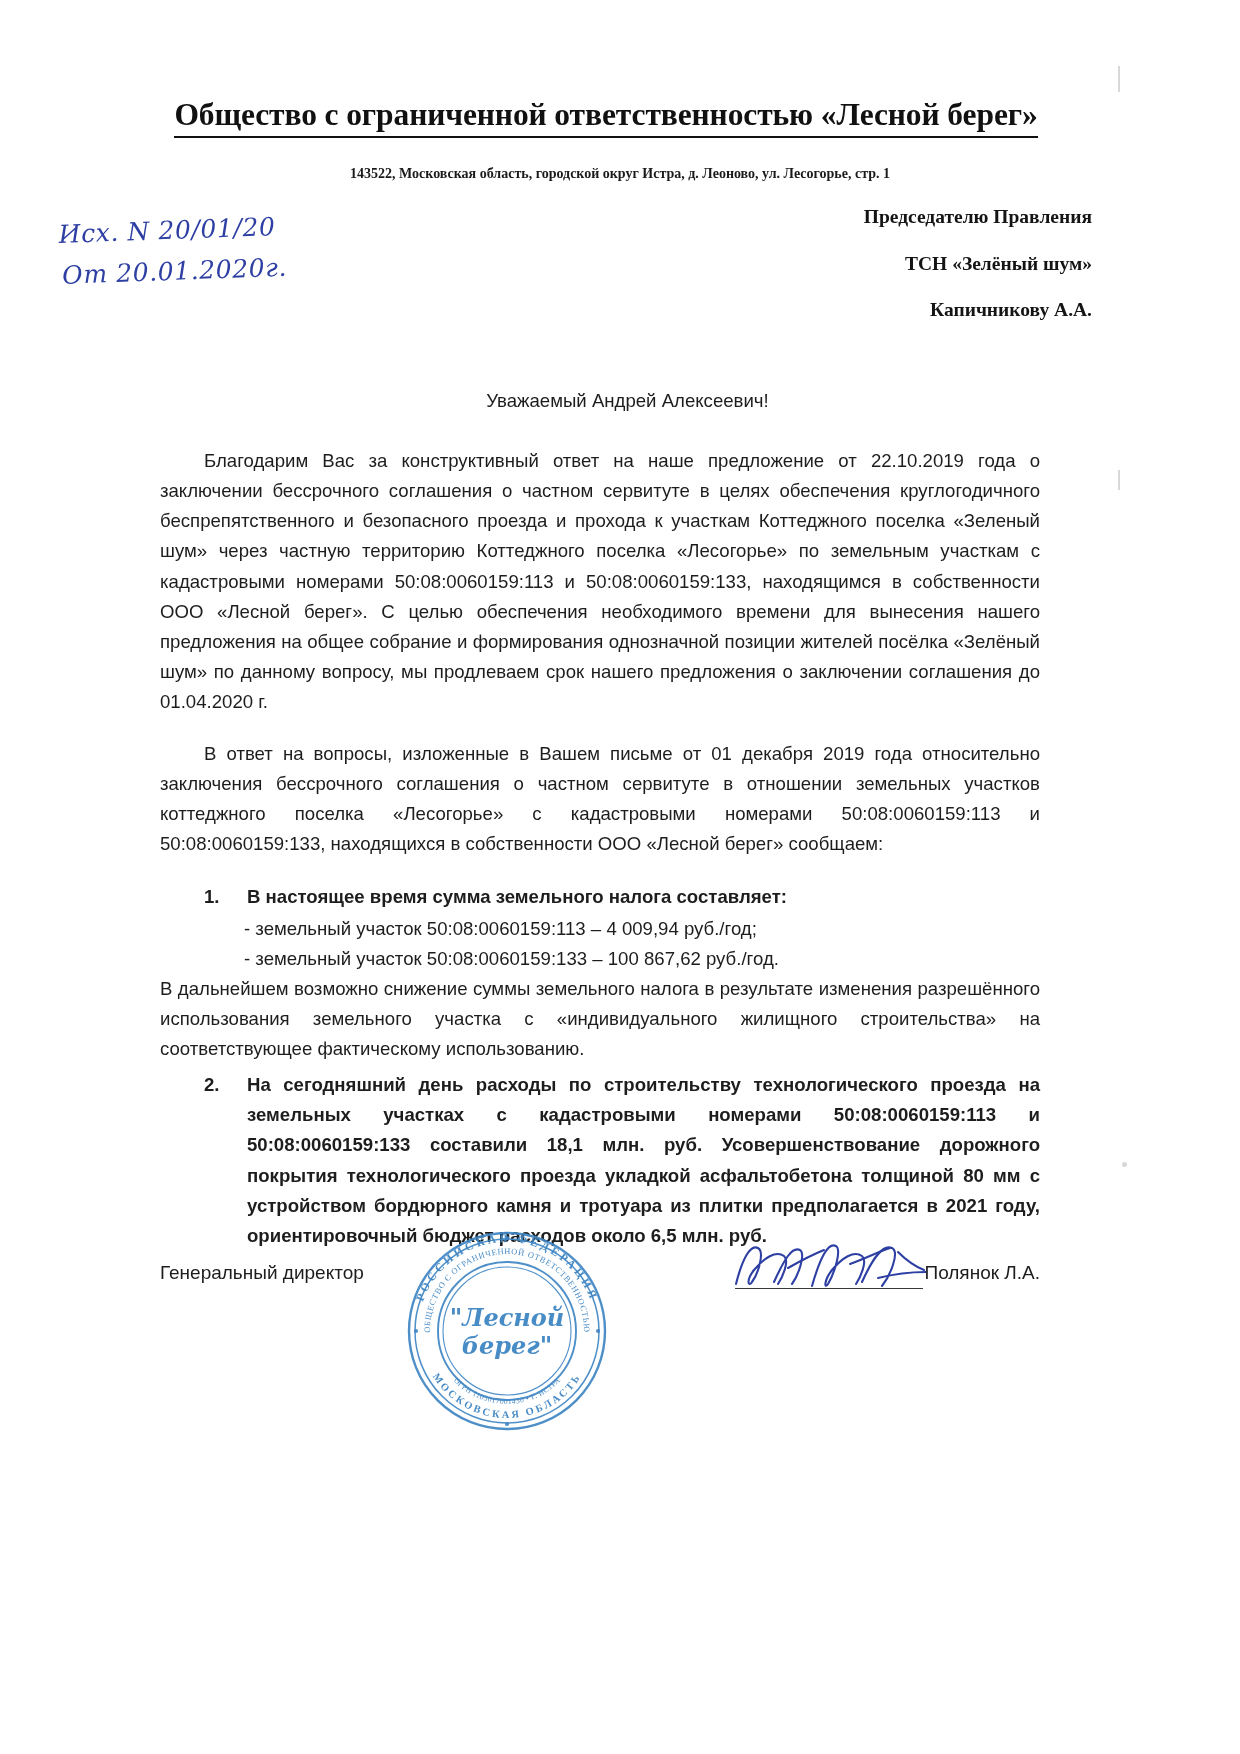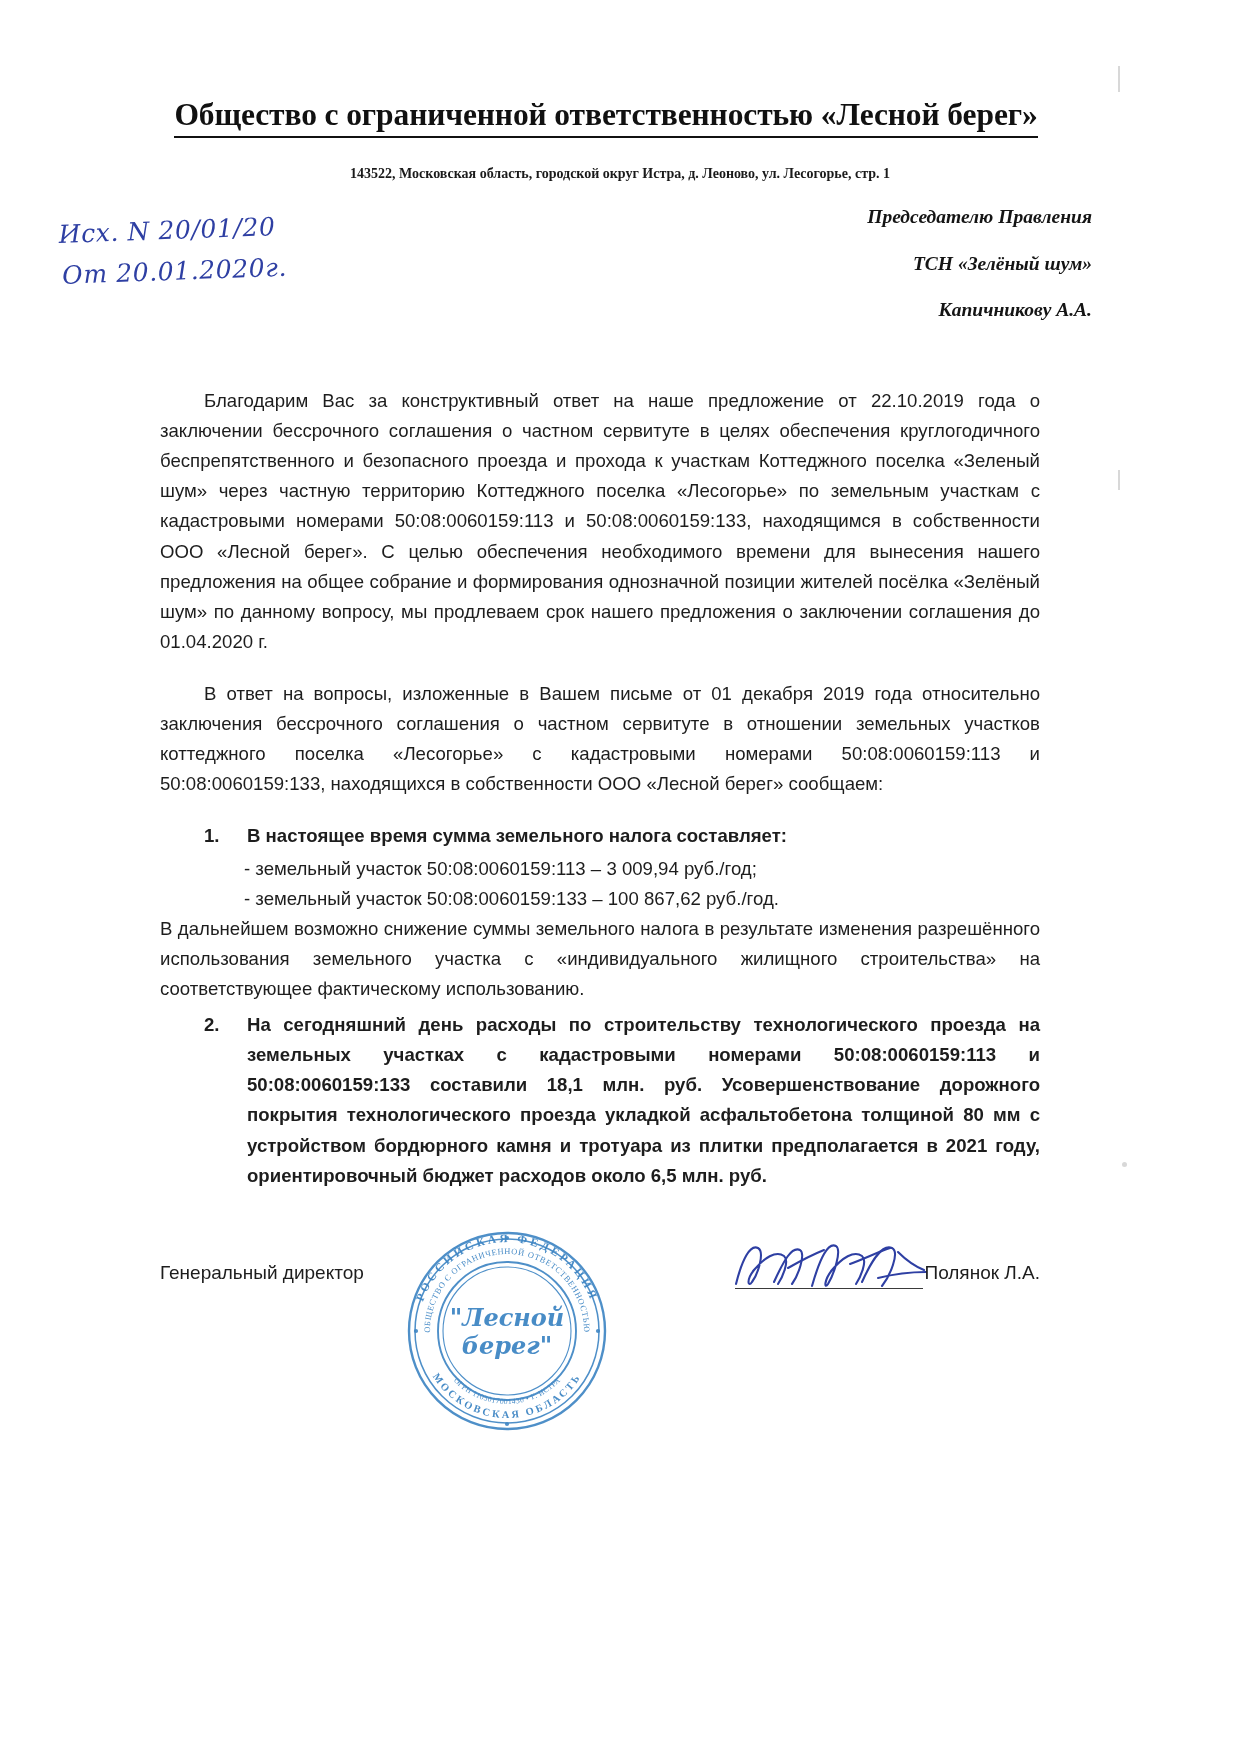--- a/index.html
+++ b/index.html
@@ -78,21 +78,21 @@
     position: absolute;
     right: 148px;
     top: 207px;
     text-align: right;
     font-family: "Liberation Serif", serif;
     font-weight: bold;
     font-size: 19.5px;
     line-height: 1.0;
     color: #141414;
   }
-  .addressee div { margin-bottom: 27px; font-style: italic; }
+  .addressee div { margin-bottom: 27px; }
   .addressee div:last-child { margin-bottom: 0; }
 
   
   .body-wrap {
     position: absolute;
     left: 160px;
     top: 386px;
     width: 880px;
     font-size: 18.6px;
     line-height: 1.62;
@@ -220,32 +220,33 @@
   </div>
 
   <div class="addressee">
     <div>Председателю Правления</div>
     <div>ТСН «Зелёный шум»</div>
     <div>Капичникову А.А.</div>
   </div>
 
   <div class="body-wrap">
 
+    <p class="salutation">Уважаемый Андрей Алексеевич!</p>
 
     <p class="para">Благодарим Вас за конструктивный ответ на наше предложение от 22.10.2019 года о заключении бессрочного соглашения о частном сервитуте в целях обеспечения круглогодичного беспрепятственного и безопасного проезда и прохода к участкам Коттеджного поселка «Зеленый шум» через частную территорию Коттеджного поселка «Лесогорье» по земельным участкам с кадастровыми номерами 50:08:0060159:113 и 50:08:0060159:133, находящимся в собственности ООО «Лесной берег». С целью обеспечения необходимого времени для вынесения нашего предложения на общее собрание и формирования однозначной позиции жителей посёлка «Зелёный шум» по данному вопросу, мы продлеваем срок нашего предложения о заключении соглашения до 01.04.2020 г.</p>
 
     <p class="para">В ответ на вопросы, изложенные в Вашем письме от 01 декабря 2019 года относительно заключения бессрочного соглашения о частном сервитуте в отношении земельных участков коттеджного поселка «Лесогорье» с кадастровыми номерами 50:08:0060159:113 и 50:08:0060159:133, находящихся в собственности ООО «Лесной берег» сообщаем:</p>
 
     <ol class="numbered">
       <li>
         <span>В настоящее время сумма земельного налога составляет:</span>
       </li>
     </ol>
 
-    <p class="sub-line">- земельный участок 50:08:0060159:113 – 3 009,94 руб./год;</p>
+    <p class="sub-line">- земельный участок 50:08:0060159:113 – 4 009,94 руб./год;</p>
 
     <p class="sub-line">- земельный участок 50:08:0060159:133 – 100 867,62 руб./год.</p>
 
     <p class="after-list">В дальнейшем возможно снижение суммы земельного налога в результате изменения разрешённого использования земельного участка с «индивидуального жилищного строительства» на соответствующее фактическому использованию.</p>
 
     <ol class="numbered" style="counter-reset: li 1;">
       <li>
         <span>На сегодняшний день расходы по строительству технологического проезда на земельных участках с кадастровыми номерами 50:08:0060159:113 и 50:08:0060159:133 составили 18,1 млн. руб. Усовершенствование дорожного покрытия технологического проезда укладкой асфальтобетона толщиной 80 мм с устройством бордюрного камня и тротуара из плитки предполагается в 2021 году, ориентировочный бюджет расходов около 6,5 млн. руб.</span>
       </li>
     </ol>

